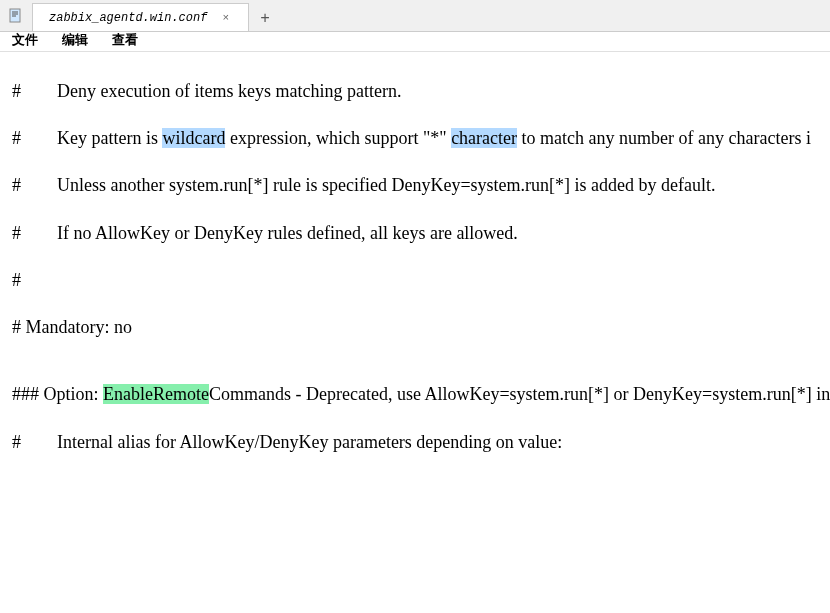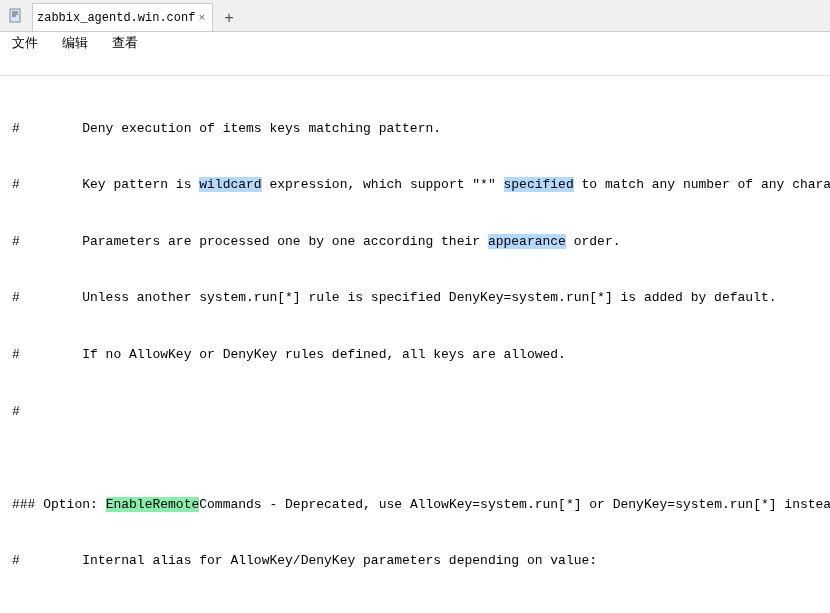--- a/index.html
+++ b/index.html
@@ -35,27 +35,28 @@
     .tab-area {
       display: flex;
       align-items: flex-end;
       height: 100%;
       flex: 1;
     }
     .tab {
       display: flex;
       align-items: center;
       height: 28px;
-      padding: 0 4px;
+      padding: 0 16px;
       background: #ffffff;
       border: 1px solid #cccccc;
       border-bottom: none;
       font-size: 12px;
-      gap: 0;
+      gap: 12px;
       margin-top: 4px;
+      font-style: italic;
     }
     .tab-close {
       font-size: 11px;
       color: #666;
       cursor: pointer;
       padding: 1px 3px;
     }
     .tab-new {
       display: flex;
       align-items: center;
@@ -65,50 +66,50 @@
       font-size: 16px;
       color: #555;
       margin-left: 4px;
       cursor: pointer;
     }
 
     
     .menu-bar {
       background: #ffffff;
       display: flex;
-      align-items: flex-start;
-      height: 44px;
+      align-items: flex-end;
+      height: 20px;
       border-bottom: 1px solid #e0e0e0;
       padding: 0 8px;
       gap: 16px;
       font-size: 13px;
+      font-weight: bold;
     }
     .menu-item {
       cursor: pointer;
       padding: 2px 4px;
     }
 
     
     .editor {
       flex: 1;
       overflow-y: auto;
       overflow-x: auto;
       padding: 6px 12px;
       background: #ffffff;
       line-height: 1.5;
       white-space: pre;
     }
 
     .line {
       display: block;
       white-space: pre;
-      font-family: Liberation Mono, monospace;
-      font-size: 13px;
+      font-family: Liberation Serif, serif;
+      font-size: 18px;
       line-height: 1.55;
-      margin-top: 17px;
     }
 
     .comment { color: #000000; }
     .keyword-highlight {
       background-color: #b3d9ff;
     }
   </style>
 </head>
 <body>
 
@@ -131,25 +132,25 @@
 </div>
 
 <div class="menu-bar">
   <span class="menu-item">文件</span>
   <span class="menu-item">编辑</span>
   <span class="menu-item">查看</span>
 </div>
 
 <div class="editor">
 <span class="line comment">#        Deny execution of items keys matching pattern.</span>
-<span class="line comment">#        Key pattern is <span class="keyword-highlight">wildcard</span> expression, which support "*" <span class="keyword-highlight">specified</span> to match any number of any characters i</span>
-<span class="line comment">#        Parameters are processed one by one according their <span class="keyword-highlight">appearance</span> order.</span>
+<span class="line comment">#        Key pattern is <span class="keyword-highlight">wildcard</span> expression, which support "*" <span class="keyword-highlight">character</span> to match any number of any characters i</span>
 <span class="line comment">#        Unless another system.run[*] rule is specified DenyKey=system.run[*] is added by default.</span>
 <span class="line comment">#        If no AllowKey or DenyKey rules defined, all keys are allowed.</span>
 <span class="line">#</span>
+<span class="line comment"># Mandatory: no</span>
 <span class="line"></span>
 <span class="line">### Option: <span style="background:#86efac;">EnableRemote</span>Commands - Deprecated, use AllowKey=system.run[*] or DenyKey=system.run[*] instead</span>
 <span class="line comment">#        Internal alias for AllowKey/DenyKey parameters depending on value:</span>
 
 
 
 
 
 <span class="line"></span>
 

